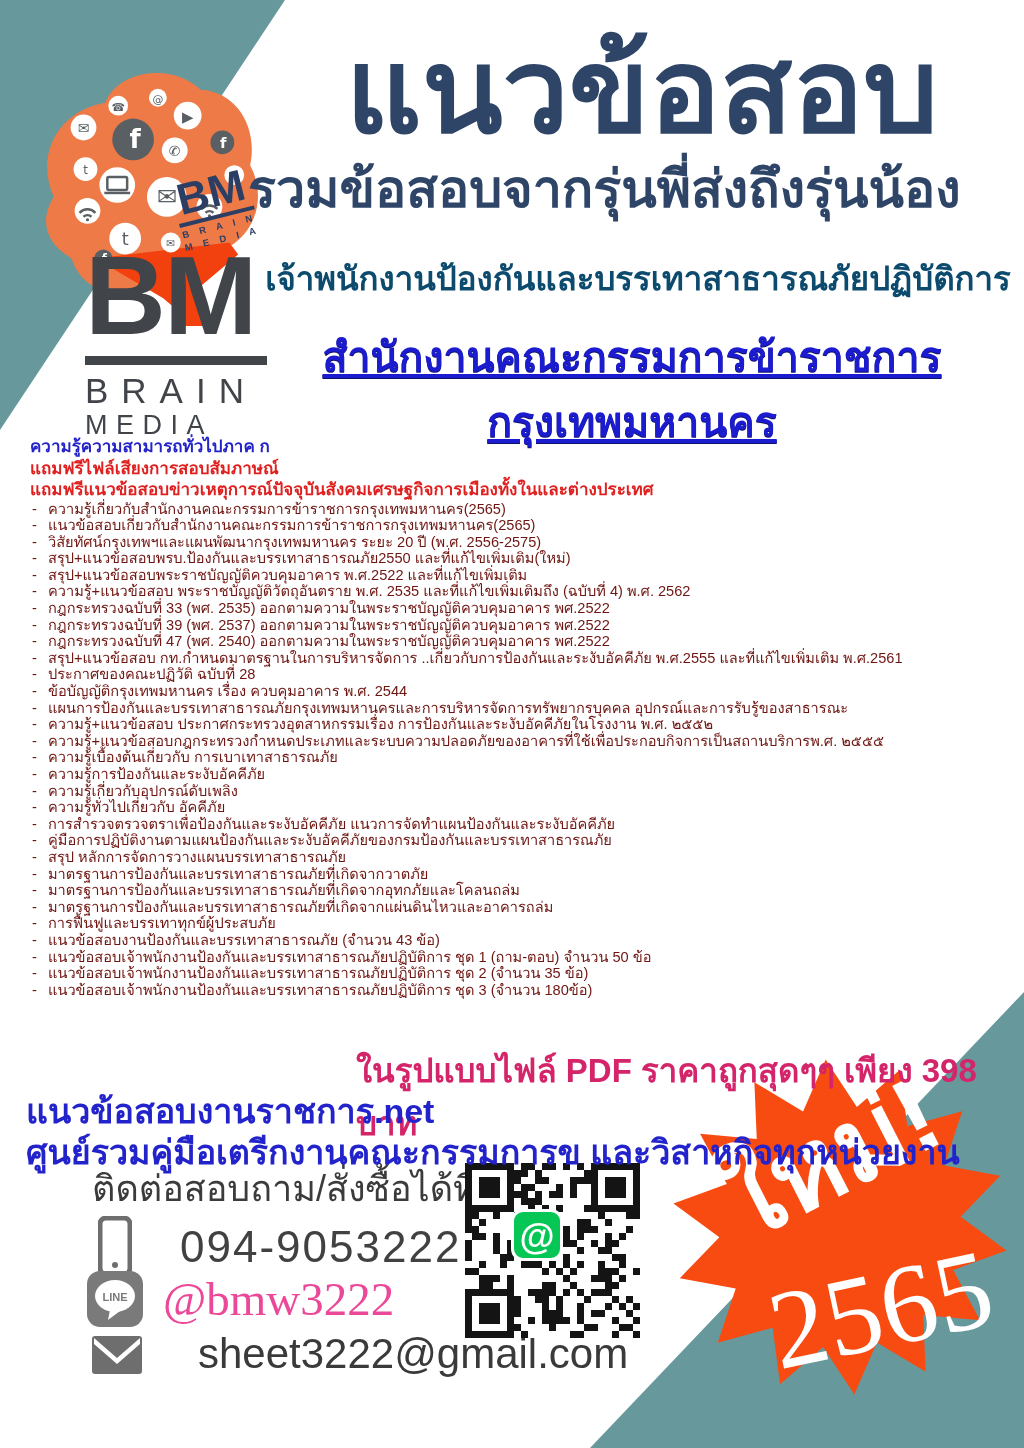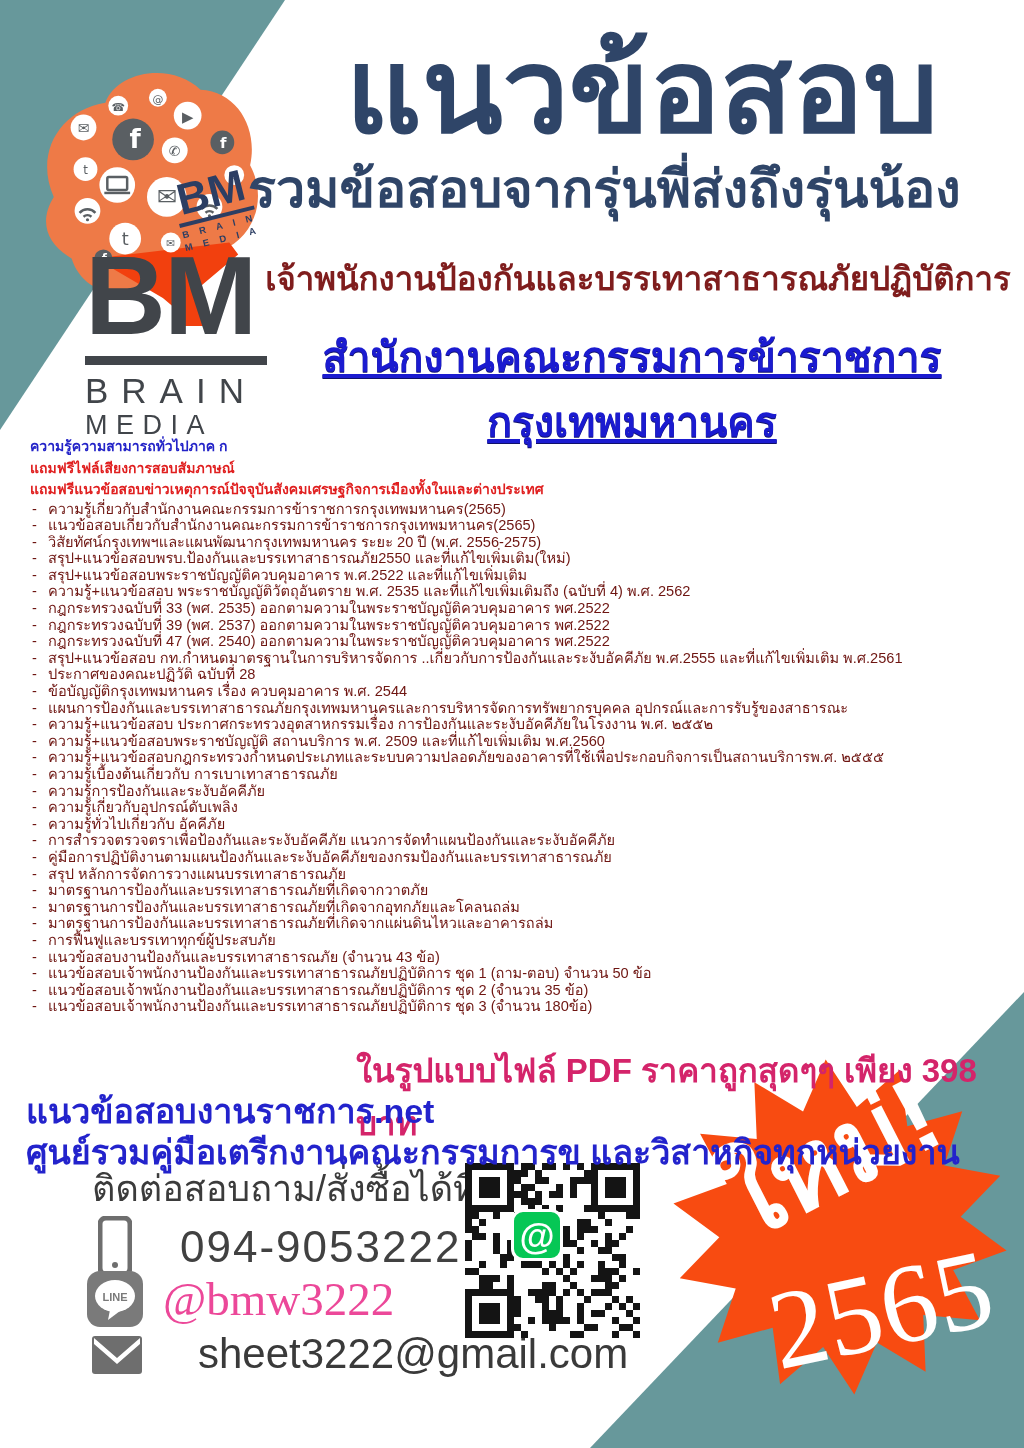--- a/index.html
+++ b/index.html
@@ -22,35 +22,35 @@
     color:#2c3e63;text-align:center;line-height:1;}
   .brain-bm .bm{font-size:44px;font-weight:bold;border-bottom:4px solid #2c3e63;padding:0 2px 1px 2px;}
   .brain-bm .sub{font-size:9.5px;letter-spacing:4px;margin-top:3px;font-weight:bold;}
 
   
   .title{left:270px;top:24px;width:744px;text-align:center;
     font-size:118px;font-weight:bold;color:#2f4568;line-height:1.15;z-index:2;}
   .subtitle{left:248px;top:156px;width:770px;text-align:left;
     font-size:52px;font-weight:bold;color:#2f4568;line-height:1.3;z-index:2;}
   .position-line{left:258px;top:252px;width:760px;text-align:center;
-    font-size:33px;font-weight:bold;color:#7f1d1d;z-index:2;}
+    font-size:33px;font-weight:bold;color:#0c4a6e;z-index:2;}
   .agency-line{left:243px;top:324px;width:778px;text-align:center;
     font-size:41px;font-weight:bold;color:#1b1bd0;z-index:2;
     text-shadow:0 1px 0 #10106a;text-decoration:underline;}
 
   
   .bm-logo{left:85px;top:240px;width:195px;color:#41454a;z-index:2;line-height:1;}
   .bm-logo .big{font-size:112px;font-weight:bold;letter-spacing:-2px;}
   .bm-logo .bar{width:182px;height:9px;background:#41454a;margin-top:4px;}
   .bm-logo .row1{font-size:35px;letter-spacing:13px;margin-top:8px;}
   .bm-logo .row2{font-size:27px;letter-spacing:8.5px;margin-top:4px;}
 
   
   .list-wrap{left:30px;top:436px;width:965px;z-index:2;}
-  .intro-line{font-size:14px;font-weight:bold;line-height:21.5px;}
+  .intro-line{font-size:17px;font-weight:bold;line-height:21.5px;}
   .intro-line.blue{color:#2323c8;}
   .intro-line.red{color:#e01f1f;}
   .topic-item{font-size:14.6px;line-height:16.6px;color:#6e1511;white-space:nowrap;}
   .topic-item .dash{display:inline-block;width:16px;padding-left:2px;}
 
   
   .price-line{left:356px;top:1044px;width:660px;text-align:left;
     font-size:33px;font-weight:bold;color:#d4246a;z-index:6;}
   .site-line1{left:26px;top:1084px;font-size:34px;font-weight:bold;color:#2323cc;z-index:6;}
   .site-line2{left:26px;top:1125px;font-size:34px;font-weight:bold;color:#2323cc;z-index:6;}
@@ -172,21 +172,20 @@
       <div class="topic-item"><span class="dash">-</span><span>สรุป+แนวข้อสอบพระราชบัญญัติควบคุมอาคาร พ.ศ.2522 และที่แก้ไขเพิ่มเติม</span></div>
       <div class="topic-item"><span class="dash">-</span><span>ความรู้+แนวข้อสอบ พระราชบัญญัติวัตถุอันตราย พ.ศ. 2535 และที่แก้ไขเพิ่มเติมถึง (ฉบับที่ 4) พ.ศ. 2562</span></div>
       <div class="topic-item"><span class="dash">-</span><span>กฎกระทรวงฉบับที่ 33 (พศ. 2535) ออกตามความในพระราชบัญญัติควบคุมอาคาร พศ.2522</span></div>
       <div class="topic-item"><span class="dash">-</span><span>กฎกระทรวงฉบับที่ 39 (พศ. 2537) ออกตามความในพระราชบัญญัติควบคุมอาคาร พศ.2522</span></div>
       <div class="topic-item"><span class="dash">-</span><span>กฎกระทรวงฉบับที่ 47 (พศ. 2540) ออกตามความในพระราชบัญญัติควบคุมอาคาร พศ.2522</span></div>
       <div class="topic-item"><span class="dash">-</span><span>สรุป+แนวข้อสอบ กท.กำหนดมาตรฐานในการบริหารจัดการ ..เกี่ยวกับการป้องกันและระงับอัคคีภัย พ.ศ.2555 และที่แก้ไขเพิ่มเติม พ.ศ.2561</span></div>
       <div class="topic-item"><span class="dash">-</span><span>ประกาศของคณะปฏิวัติ ฉบับที่ 28</span></div>
       <div class="topic-item"><span class="dash">-</span><span>ข้อบัญญัติกรุงเทพมหานคร เรื่อง ควบคุมอาคาร พ.ศ. 2544</span></div>
       <div class="topic-item"><span class="dash">-</span><span>แผนการป้องกันและบรรเทาสาธารณภัยกรุงเทพมหานครและการบริหารจัดการทรัพยากรบุคคล อุปกรณ์และการรับรู้ของสาธารณะ</span></div>
       <div class="topic-item"><span class="dash">-</span><span>ความรู้+แนวข้อสอบ ประกาศกระทรวงอุตสาหกรรมเรื่อง การป้องกันและระงับอัคคีภัยในโรงงาน พ.ศ. ๒๕๕๒</span></div>
-      <div class="topic-item"><span class="dash">-</span><span>ความรู้+แนวข้อสอบพระราชบัญญัติ สถานบริการ พ.ศ. 2509 และที่แก้ไขเพิ่มเติม พ.ศ.2560</span></div>
       <div class="topic-item"><span class="dash">-</span><span>ความรู้+แนวข้อสอบกฎกระทรวงกำหนดประเภทและระบบความปลอดภัยของอาคารที่ใช้เพื่อประกอบกิจการเป็นสถานบริการพ.ศ. ๒๕๕๕</span></div>
       <div class="topic-item"><span class="dash">-</span><span>ความรู้เบื้องต้นเกี่ยวกับ การเบาเทาสาธารณภัย</span></div>
       <div class="topic-item"><span class="dash">-</span><span>ความรู้การป้องกันและระงับอัคคีภัย</span></div>
       <div class="topic-item"><span class="dash">-</span><span>ความรู้เกี่ยวกับอุปกรณ์ดับเพลิง</span></div>
       <div class="topic-item"><span class="dash">-</span><span>ความรู้ทั่วไปเกี่ยวกับ อัคคีภัย</span></div>
       <div class="topic-item"><span class="dash">-</span><span>การสำรวจตรวจตราเพื่อป้องกันและระงับอัคคีภัย แนวการจัดทำแผนป้องกันและระงับอัคคีภัย</span></div>
       <div class="topic-item"><span class="dash">-</span><span>คู่มือการปฏิบัติงานตามแผนป้องกันและระงับอัคคีภัยของกรมป้องกันและบรรเทาสาธารณภัย</span></div>
       <div class="topic-item"><span class="dash">-</span><span>สรุป หลักการจัดการวางแผนบรรเทาสาธารณภัย</span></div>
       <div class="topic-item"><span class="dash">-</span><span>มาตรฐานการป้องกันและบรรเทาสาธารณภัยที่เกิดจากวาตภัย</span></div>
       <div class="topic-item"><span class="dash">-</span><span>มาตรฐานการป้องกันและบรรเทาสาธารณภัยที่เกิดจากอุทกภัยและโคลนถล่ม</span></div>

